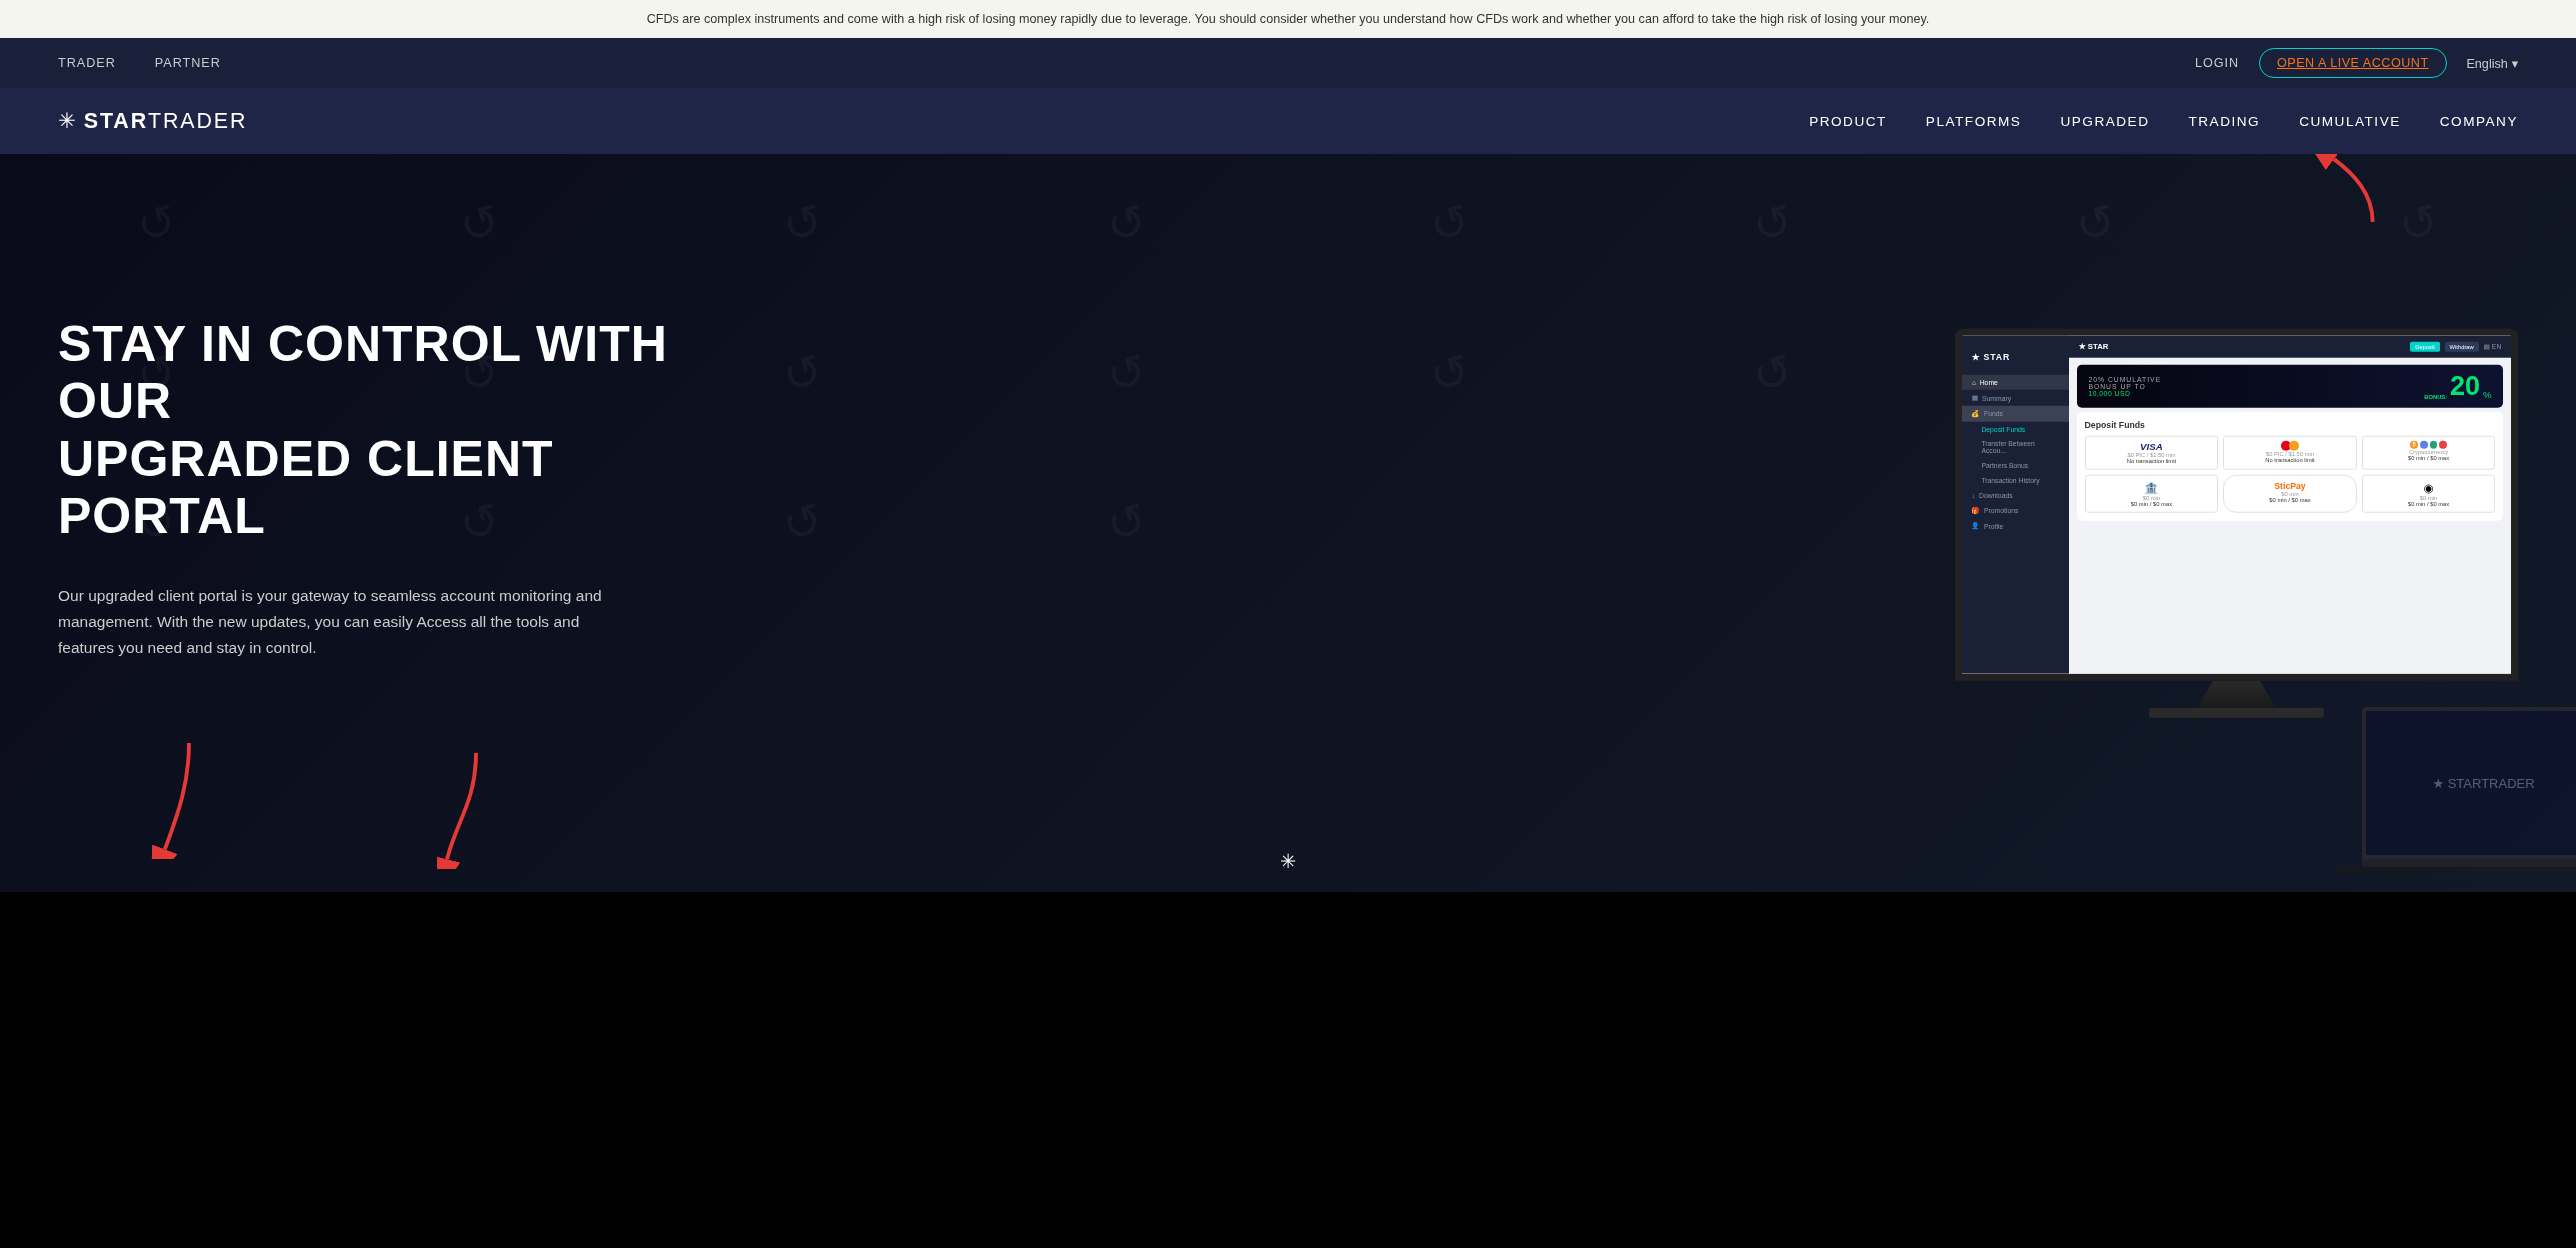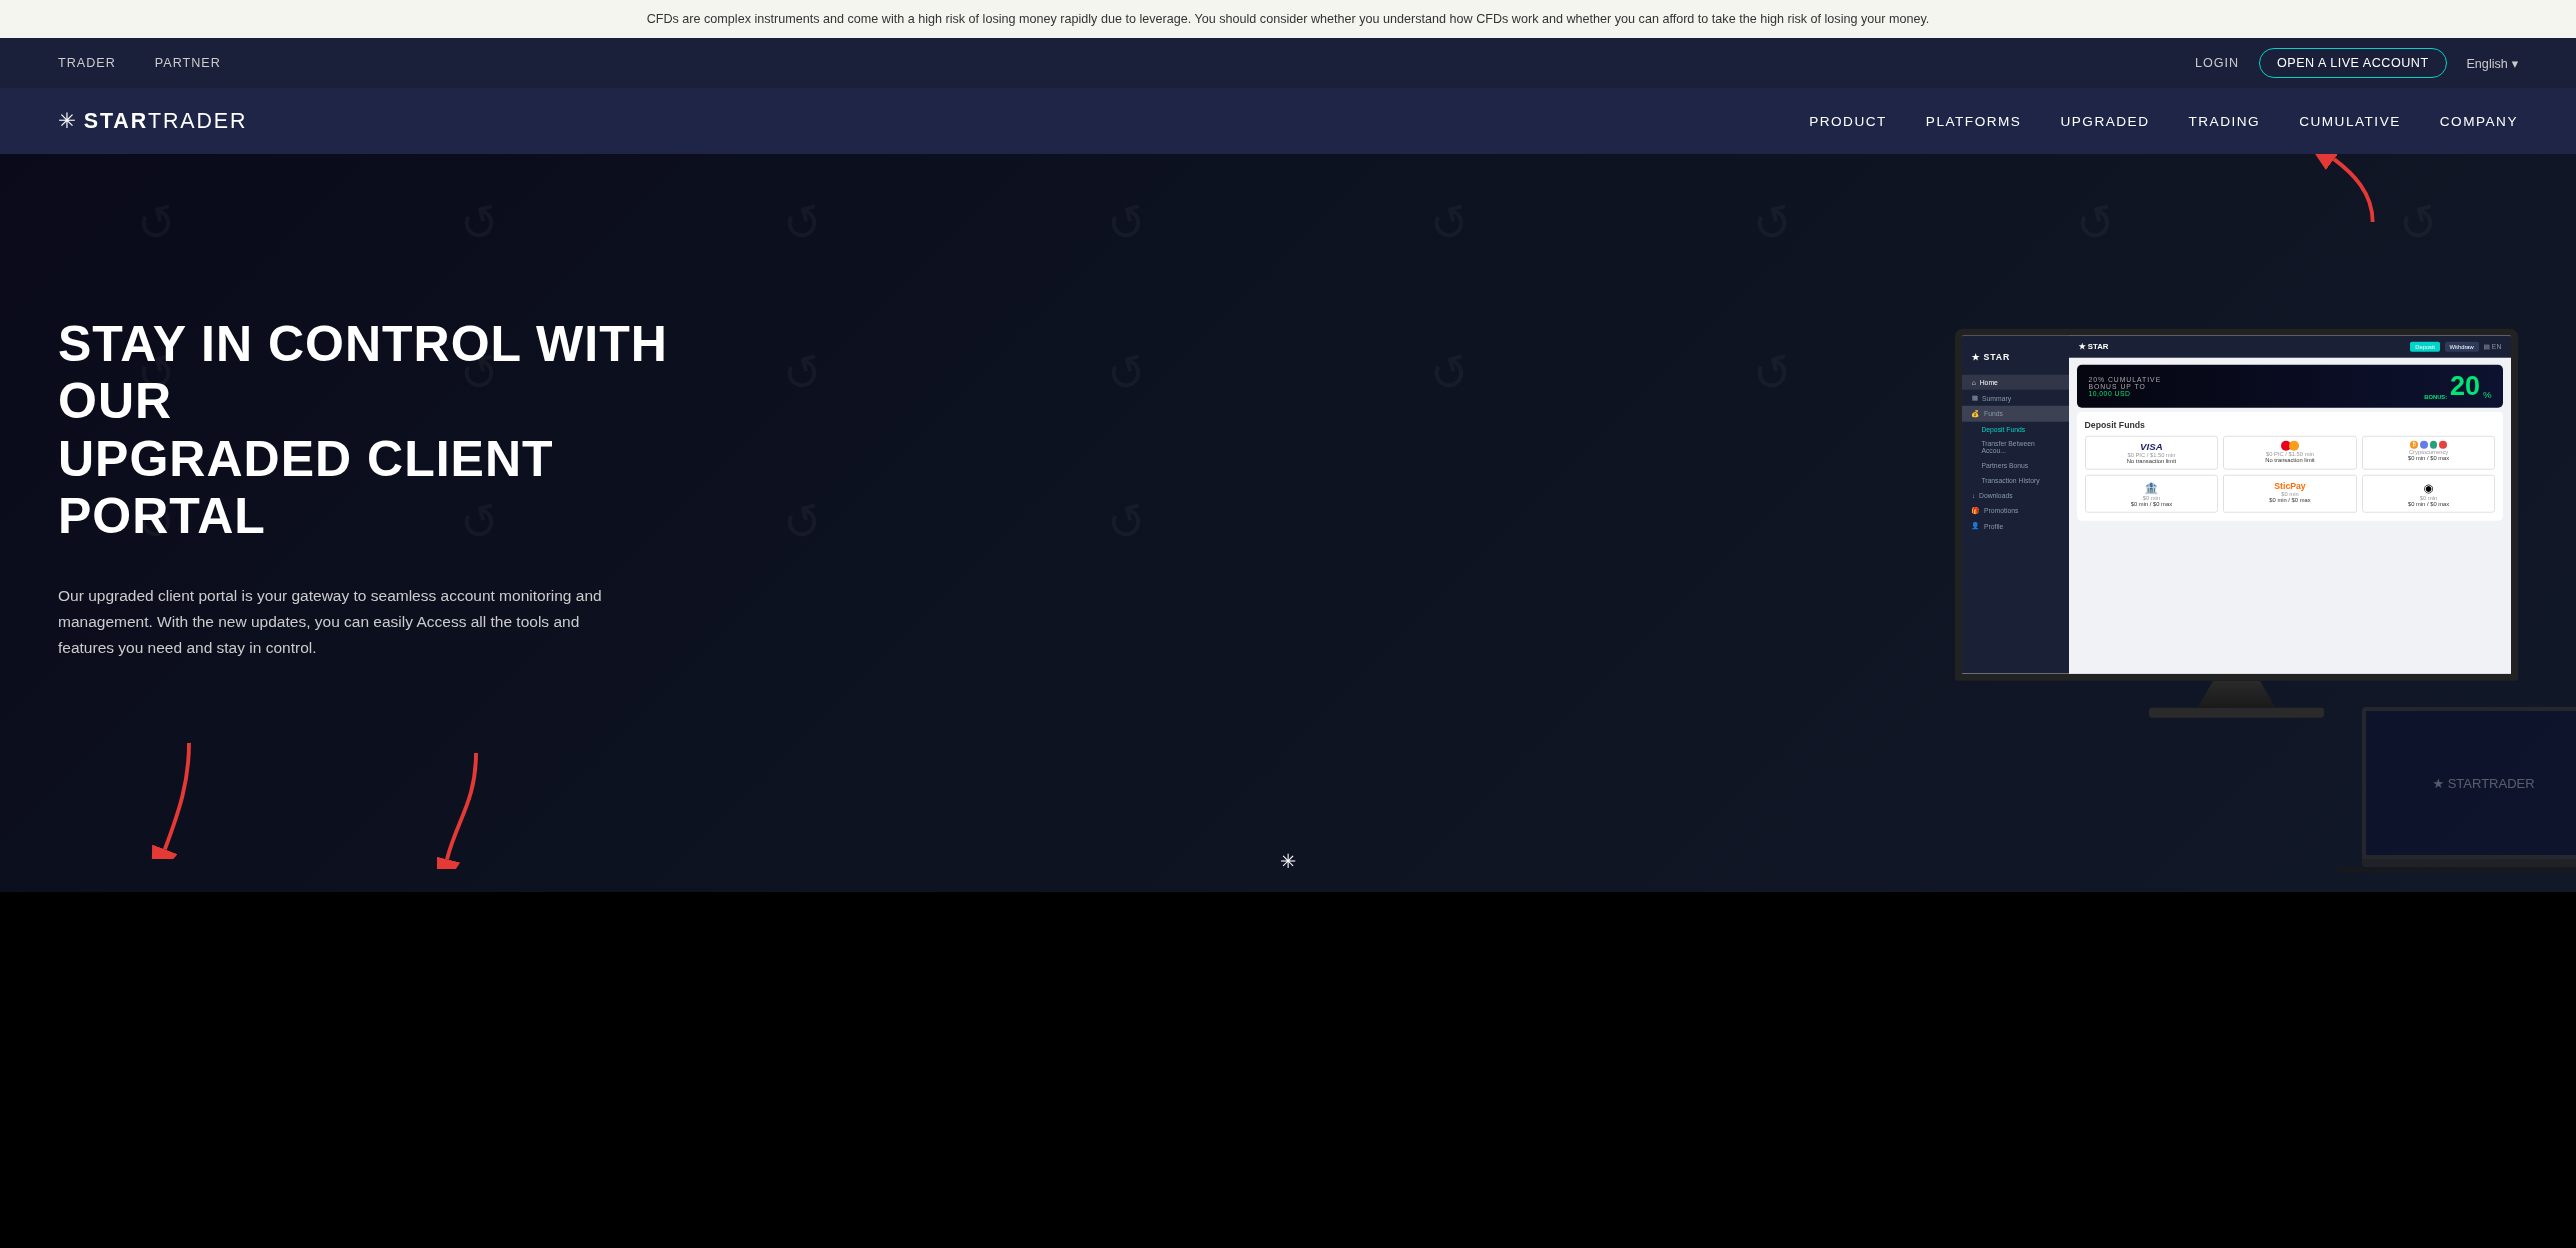--- a/index.html
+++ b/index.html
@@ -33,27 +33,28 @@
     }
     .top-nav-right { display: flex; align-items: center; gap: 19.4px; }
     .top-nav-right .login-link {
       color: #ccc;
       text-decoration: none;
       font-size: 12.6px;
       letter-spacing: 1px;
     }
     .open-account-btn {
       border: 1.9px solid #00d4c8;
-      color: #ffffff;
+      color: #f97316;
       background: transparent;
       padding: 6.8px 17.5px;
       border-radius: 24px;
       font-size: 12.6px;
       cursor: pointer;
       letter-spacing: 0.5px;
+      text-decoration: underline;
     }
     .language-selector {
       color: #ccc;
       font-size: 12.6px;
       cursor: pointer;
       display: flex;
       align-items: flex-end;
       gap: 3.9px;
     }
 
@@ -367,21 +368,21 @@
                 <div style="font-size:5.8px;color:#999;">Cryptocurrency</div>
                 <div style="font-size:5.8px;color:#333;">$0 min / $0 max</div>
               </div>
 
               <div style="border:1px solid #e0e0e0;border-radius:2.9px;padding:4.9px;text-align:center;">
                 <div style="font-size:11.6px;">🏦</div>
                 <div style="font-size:5.8px;color:#999;">$0 min</div>
                 <div style="font-size:5.8px;color:#333;">$0 min / $0 max</div>
               </div>
 
-              <div style="border:1px solid #e0e0e0;border-radius:2px;padding:4.9px;text-align:center;">
+              <div style="border:1px solid #e0e0e0;border-radius:13px;padding:4.9px;text-align:center;">
                 <div style="color:#ff6b00;font-weight:bold;font-size:8.7px;">SticPay</div>
                 <div style="font-size:5.8px;color:#999;">$0 min</div>
                 <div style="font-size:5.8px;color:#333;">$0 min / $0 max</div>
               </div>
 
               <div style="border:1px solid #e0e0e0;border-radius:2.9px;padding:4.9px;text-align:center;">
                 <div style="font-size:11.6px;">◉</div>
                 <div style="font-size:5.8px;color:#999;">$0 min</div>
                 <div style="font-size:5.8px;color:#333;">$0 min / $0 max</div>
               </div>

